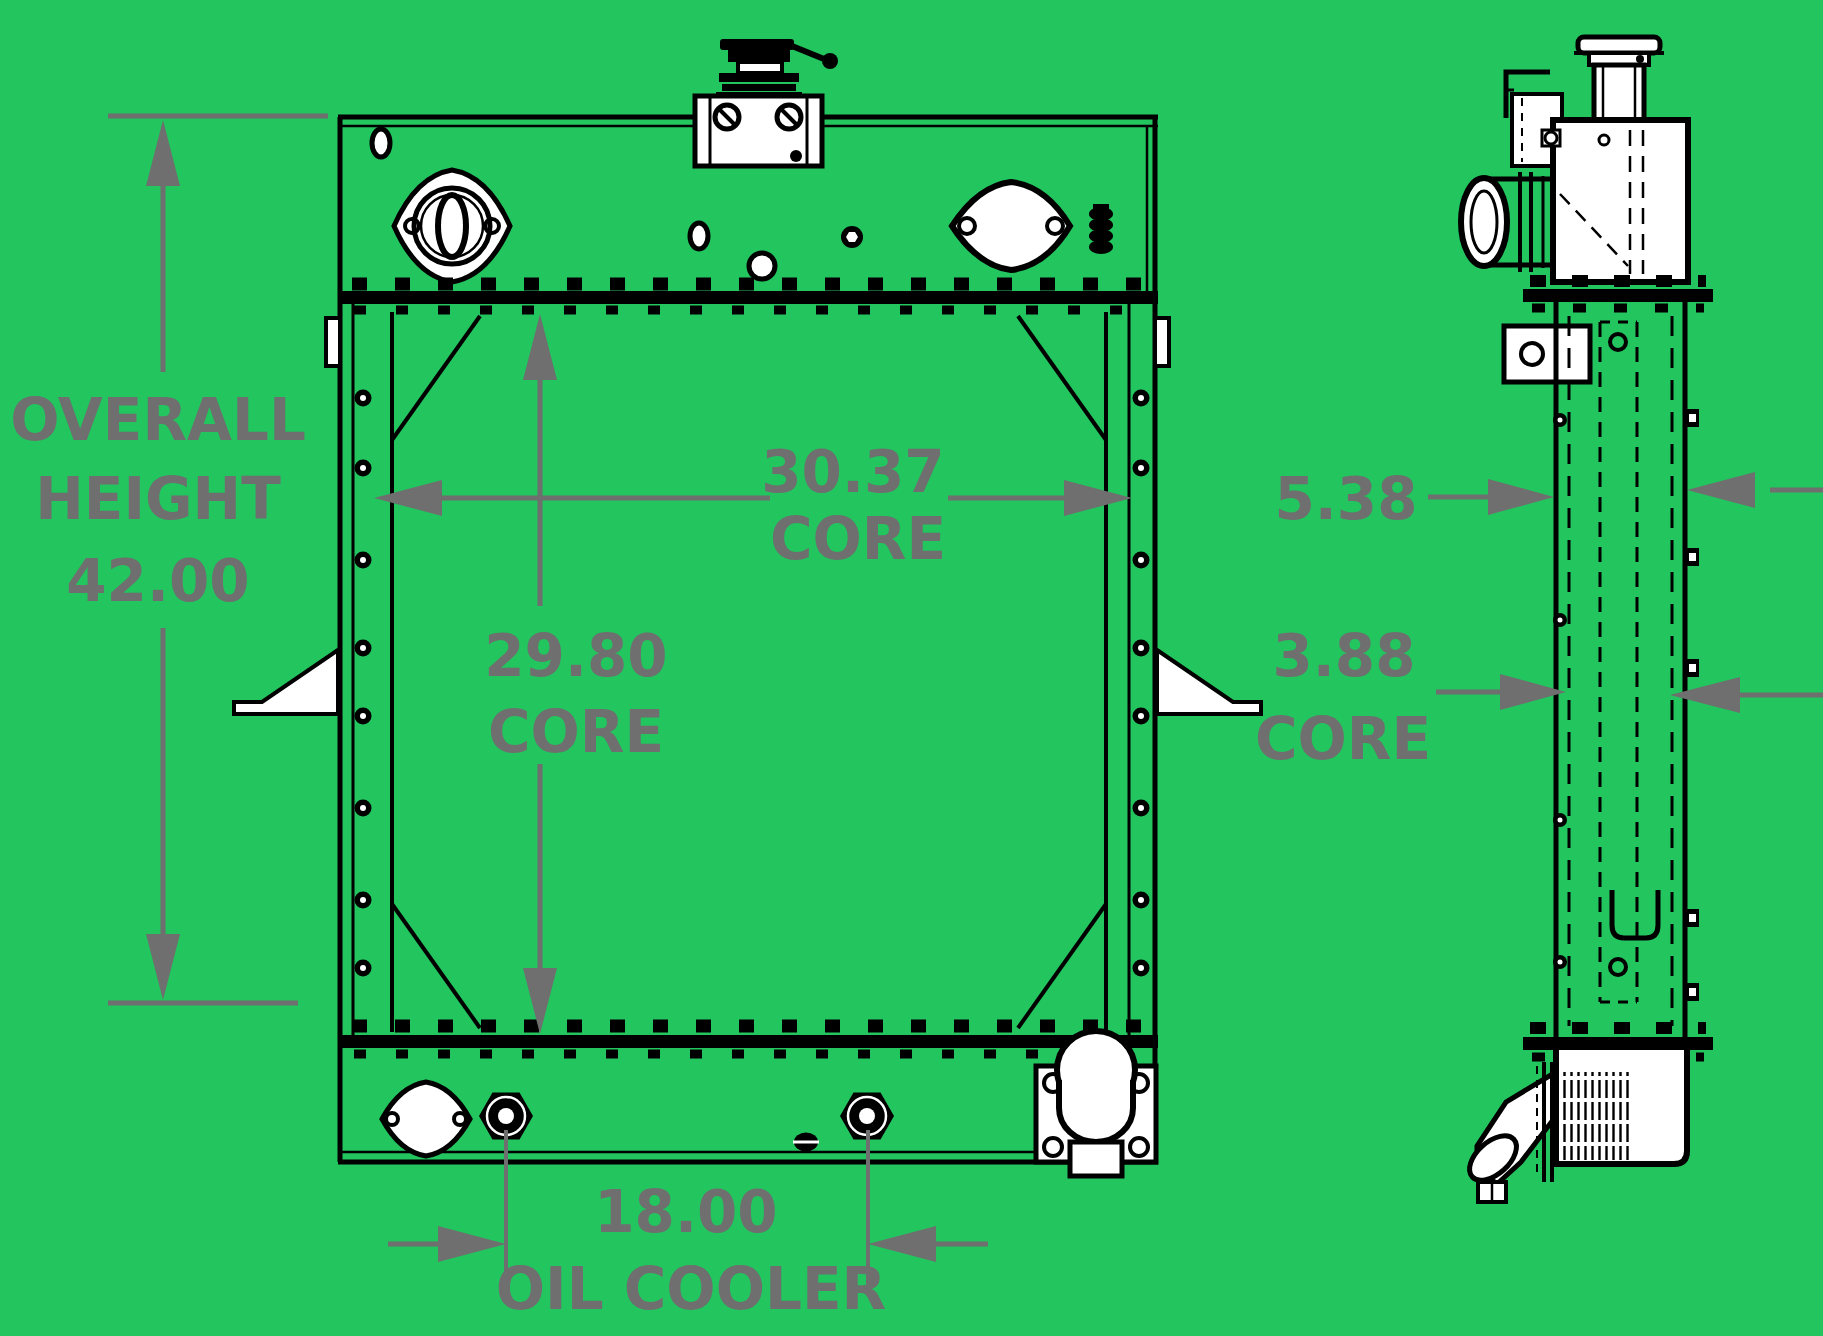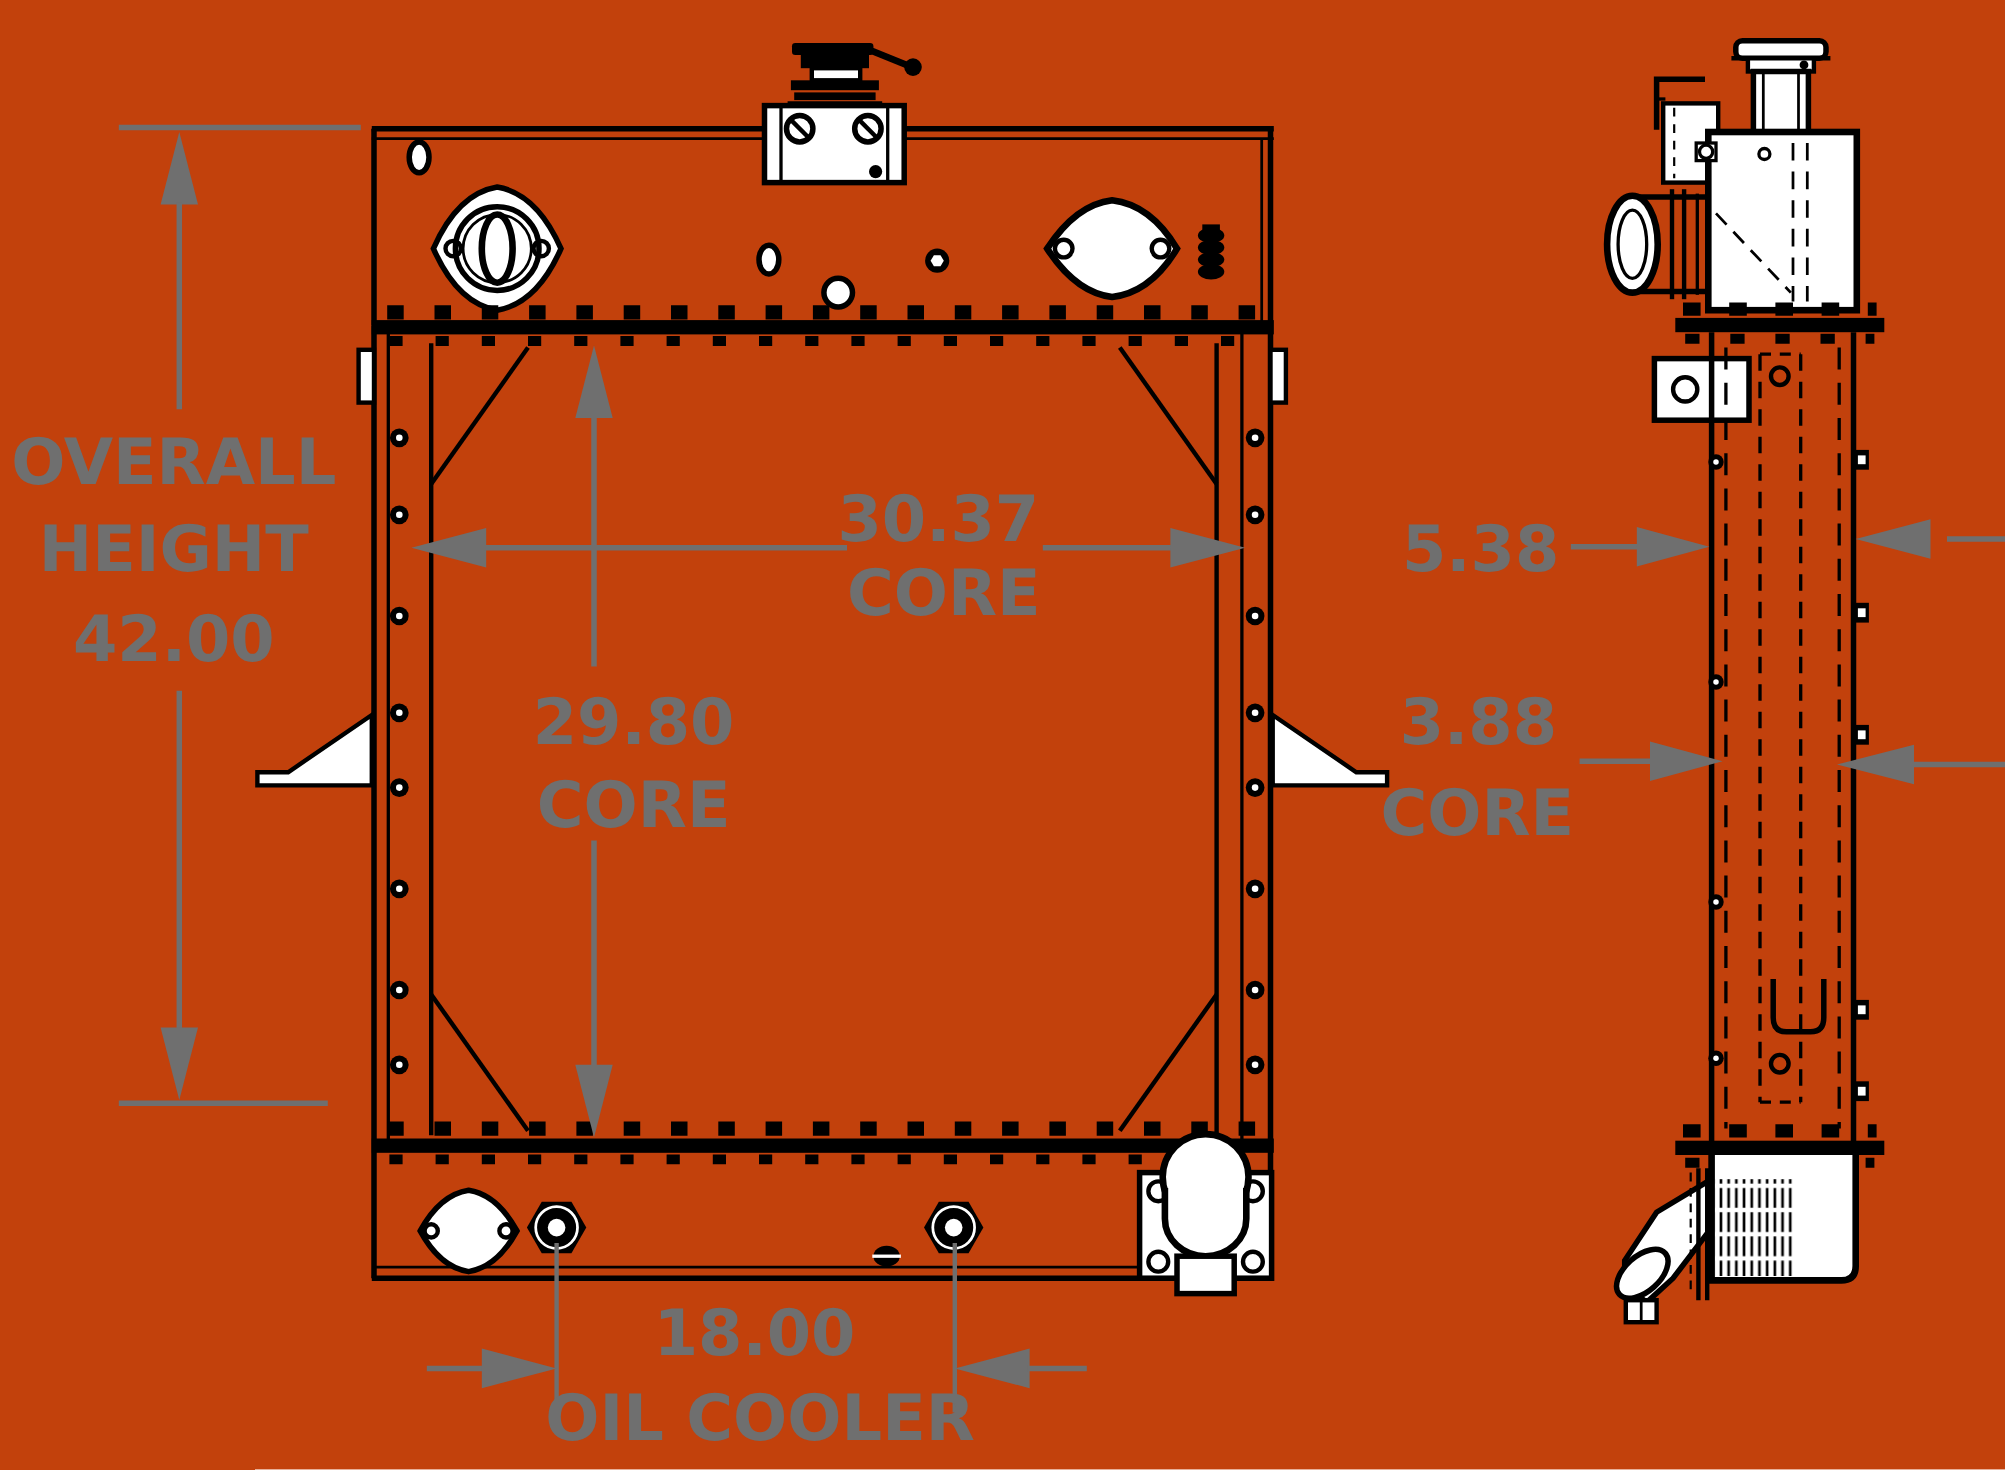--- a/index.html
+++ b/index.html
@@ -1,16 +1,16 @@
 <!DOCTYPE html>
 <html><head>
 <meta charset="utf-8">
 <style>
   html,body{margin:0;padding:0;background:#fff;}
-  .canvas{position:relative;width:1823px;height:1336px;background:#c2410c;overflow:hidden;
+  .canvas{position:relative;width:1823px;height:1336px;background:#22c55e;overflow:hidden;
           font-family:"DejaVu Sans","Liberation Sans",sans-serif;}
   svg{position:absolute;left:0;top:0;}
   
   .s2{stroke:#000;stroke-width:2.5;fill:none}
   .s3{stroke:#000;stroke-width:3;fill:none}
   .s4{stroke:#000;stroke-width:4;fill:none}
   .s5{stroke:#000;stroke-width:5;fill:none}
   .s6{stroke:#000;stroke-width:6;fill:none}
   .f3{stroke:#000;stroke-width:3;fill:#fff}
   .f4{stroke:#000;stroke-width:4;fill:#fff}

